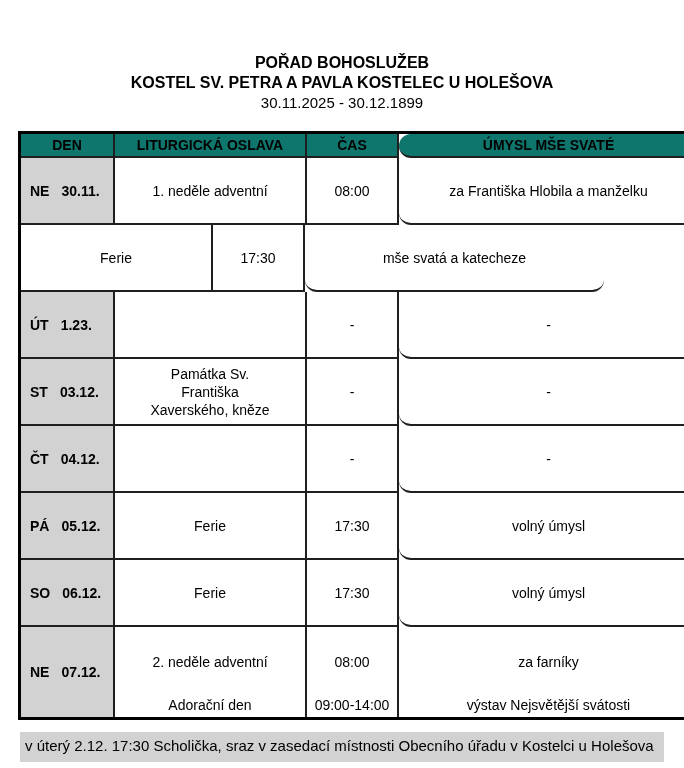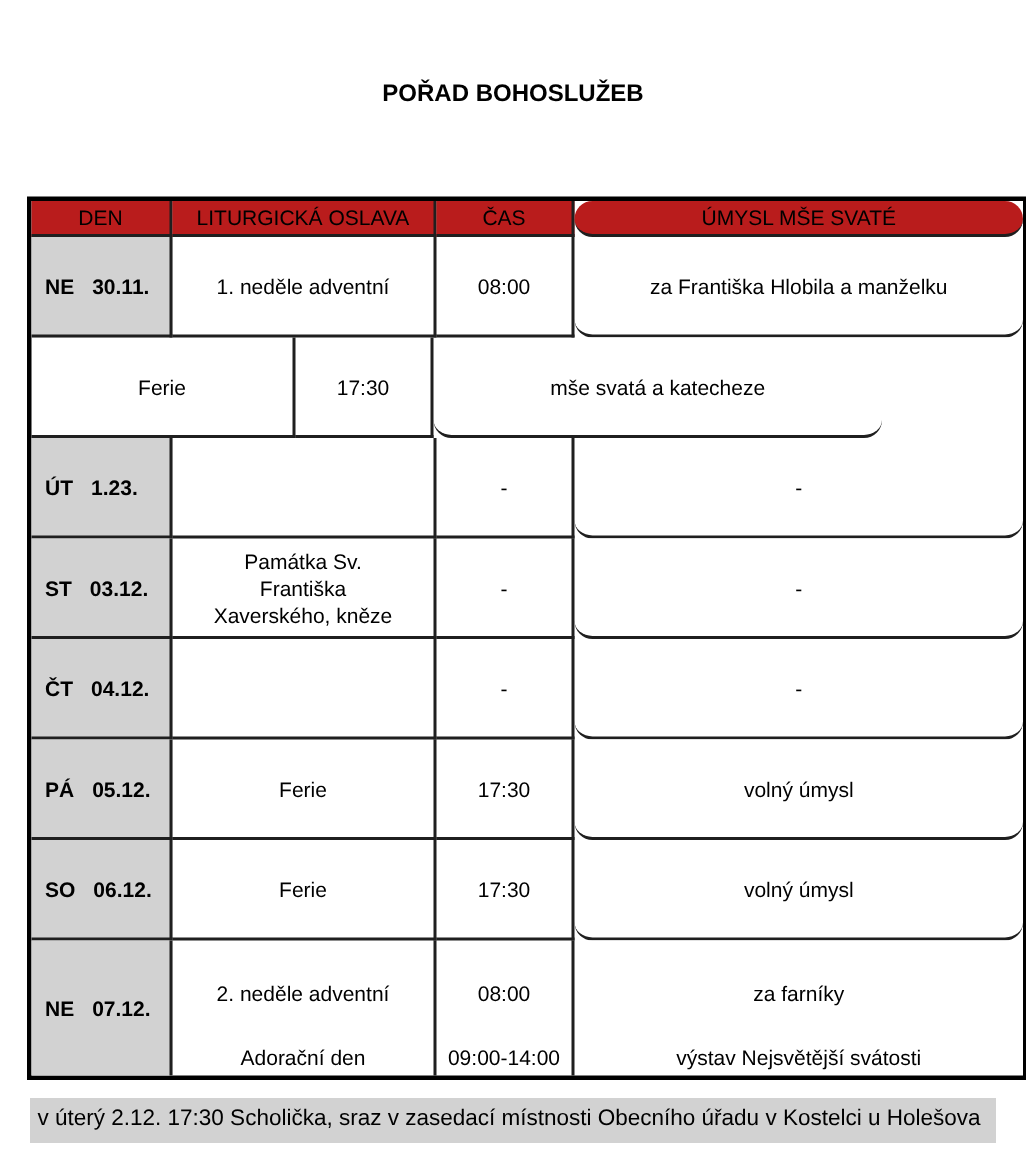--- a/index.html
+++ b/index.html
@@ -35,24 +35,24 @@
     display: flex;
     align-items: center;
     justify-content: center;
     text-align: center;
     font-size: 14px;
     line-height: 18px;
   }
   .cell.last { border-right: none; }
   .trow.lastrow .cell { border-bottom: none; }
   .c1 { width: 94px; }
-  .c2 { width: 176px; }
+  .c2 { width: 192px; }
   .c3 { width: 92px; }
   .c4 { width: 299px; border-radius: 12px; }
-  .hrow .cell { height: 24px; background: #b91c1c; font-weight: normal; }
+  .hrow .cell { height: 24px; background: #0f766e; font-weight: bold; }
   .brow .cell { height: 67px; }
   .trow.lastrow .cell { height: 90px; }
   .daycell {
     background: #d2d2d2;
     font-weight: bold;
     justify-content: flex-start;
     padding-left: 9px;
     gap: 12px;
     text-align: center;
   }
@@ -78,20 +78,22 @@
     line-height: 21px;
   }
 </style>
 </head>
 <body>
 
 <div class="page">
 
   <div class="titles">
     <div class="title-line1">POŘAD BOHOSLUŽEB</div>
+    <div class="title-line2">KOSTEL SV. PETRA A PAVLA KOSTELEC U HOLEŠOVA</div>
+    <div class="title-line3">30.11.2025 - 30.12.1899</div>
   </div>
 
   <div class="table">
 
     <div class="trow hrow">
       <div class="cell c1">DEN</div>
       <div class="cell c2">LITURGICKÁ OSLAVA</div>
       <div class="cell c3">ČAS</div>
       <div class="cell c4 last">ÚMYSL MŠE SVATÉ</div>
     </div>

